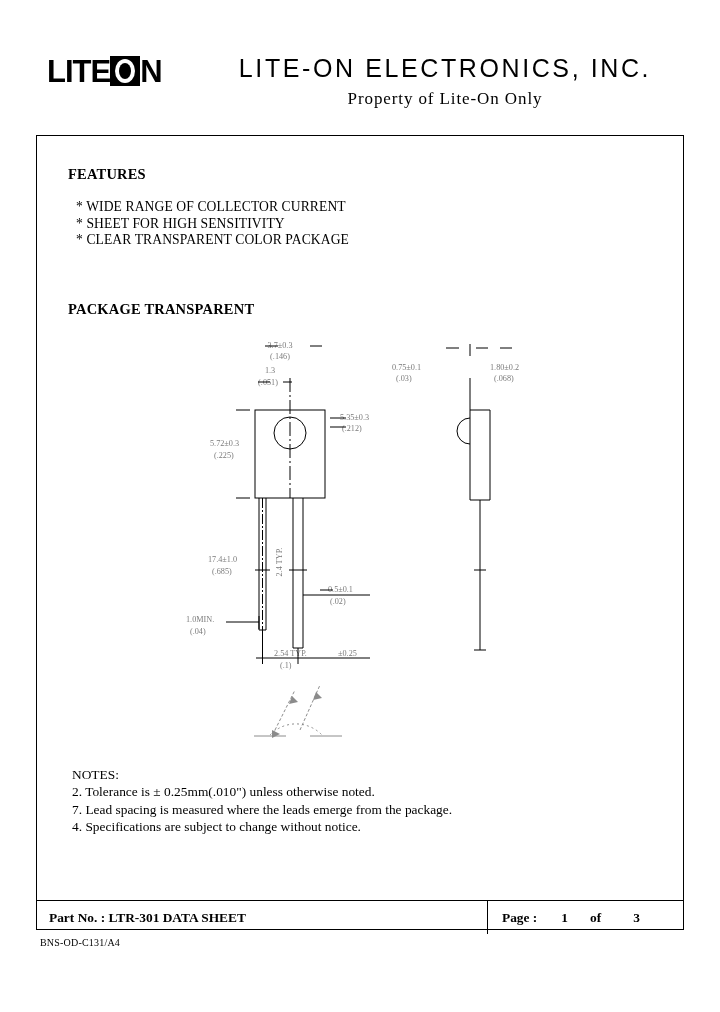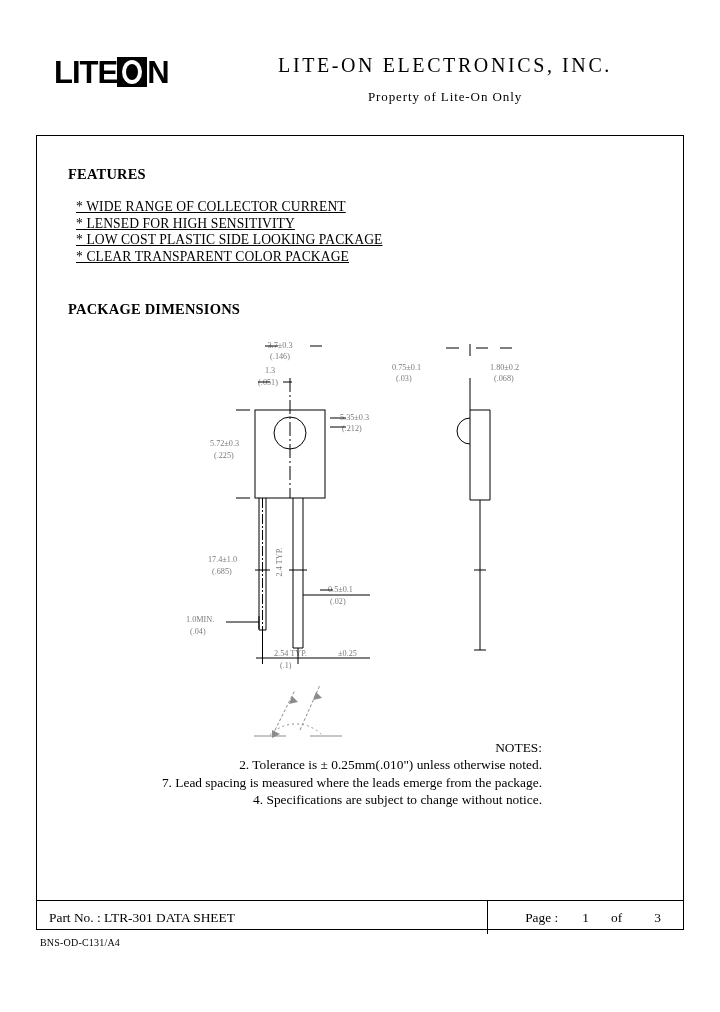--- a/index.html
+++ b/index.html
@@ -19,25 +19,25 @@
   
   #page-header {
     position: absolute;
     left: 0;
     top: 48px;
     width: 720px;
     height: 72px;
   }
   #brand-logo {
     position: absolute;
-    left: 54px;
+    left: 47px;
     top: 8px;
     height: 32px;
     display: flex;
-    align-items: center;
+    align-items: flex-start;
   }
   .logo-word {
     font-family: "Liberation Sans", sans-serif;
     font-weight: bold;
     font-size: 31px;
     letter-spacing: -1px;
     line-height: 1;
     color: #000;
   }
   .logo-o {
@@ -69,34 +69,34 @@
     border-radius: 50%;
     background: #000;
   }
 
   #company-name {
     position: absolute;
     left: 200px;
     top: 6px;
     width: 490px;
     text-align: center;
-    font-family: Liberation Serif, serif;
-    font-size: 20px;
+    font-family: Liberation Sans, sans-serif;
+    font-size: 25px;
     font-weight: normal;
     letter-spacing: 2.6px;
     white-space: nowrap;
   }
   #company-subtitle {
     position: absolute;
     left: 200px;
     top: 41px;
     width: 490px;
     text-align: center;
     font-family: "Liberation Serif", serif;
-    font-size: 13px;
+    font-size: 17px;
     letter-spacing: 0.9px;
     white-space: nowrap;
   }
 
   
   #page-frame {
     position: absolute;
     left: 36px;
     top: 135px;
     width: 648px;
@@ -117,21 +117,20 @@
     font-weight: bold;
     font-size: 14.5px;
     letter-spacing: 0.2px;
   }
   #features-list {
     margin: 0;
     padding: 0;
     list-style: none;
     margin-top: 16px;
     margin-left: 8px;
-    text-decoration: underline;
   }
   #features-list li {
     font-family: "Liberation Serif", serif;
     font-size: 13.6px;
     line-height: 16.5px;
     letter-spacing: 0.1px;
     white-space: nowrap;
   }
 
   
@@ -149,23 +148,22 @@
     width: 380px;
     height: 440px;
     text-decoration: underline;
   }
   #package-drawing svg { display:block; }
 
   
   #notes-section {
     position: absolute;
     left: 72px;
-    top: 739px;
+    top: 766px;
     width: 470px;
-    text-align: right;
   }
   #notes-title {
     font-family: "Liberation Serif", serif;
     font-size: 13.4px;
     line-height: 17px;
   }
   #notes-list {
     margin: 0;
     padding: 0;
     list-style: none;
@@ -180,40 +178,40 @@
   
   #footer-bar {
     position: absolute;
     left: 36px;
     top: 900px;
     width: 648px;
     height: 34px;
     border-top: 1.6px solid #000;
     box-sizing: border-box;
     display: flex;
+    font-weight: bold;
   }
   #footer-partno-cell {
     flex: 0 0 452px;
     border-right: 1.6px solid #000;
     display: flex;
     align-items: center;
     padding-left: 13px;
     box-sizing: border-box;
     font-size: 13.4px;
     white-space: nowrap;
   }
   #footer-page-cell {
     flex: 1;
     display: flex;
     align-items: center;
     padding-left: 14px;
     box-sizing: border-box;
     font-size: 13.4px;
     white-space: nowrap;
-    justify-content: center;
   }
   #footer-page-cell span { display: inline-block; }
   .pg-label { margin-right: 24px; }
   .pg-num { margin-right: 22px; }
   .pg-of { margin-right: 32px; }
 
   #doc-code {
     position: absolute;
     left: 40px;
     top: 937px;
@@ -244,27 +242,26 @@
   <div id="company-name">LITE-ON ELECTRONICS, INC.</div>
   <div id="company-subtitle">Property of Lite-On Only</div>
 </div>
 
 <div id="page-frame"></div>
 
 <div id="features-section">
   <div class="section-heading">FEATURES</div>
   <ul id="features-list">
     <li>* WIDE RANGE OF COLLECTOR CURRENT</li>
-    <li>* LENSED FOR HIGH SENSITIVITY</li>
-    <li>* LOW COST PLASTIC SIDE LOOKING PACKAGE</li>
+    <li>* SHEET FOR HIGH SENSITIVITY</li>
     <li>* CLEAR TRANSPARENT COLOR PACKAGE</li>
   </ul>
 </div>
 
-<div id="pkgdim-heading" class="section-heading">PACKAGE DIMENSIONS</div>
+<div id="pkgdim-heading" class="section-heading">PACKAGE TRANSPARENT</div>
 
 <div id="package-drawing">
 <svg width="380" height="440" viewBox="0 0 380 440" xmlns="http://www.w3.org/2000/svg">
   <g stroke="#000" fill="none" stroke-width="1">
 
     <rect x="85" y="80" width="70" height="88"></rect>
 
     <circle cx="120" cy="103" r="16"></circle>
 
     <line x1="120" y1="48" x2="120" y2="168" stroke-dasharray="14,3,2,3"></line>

